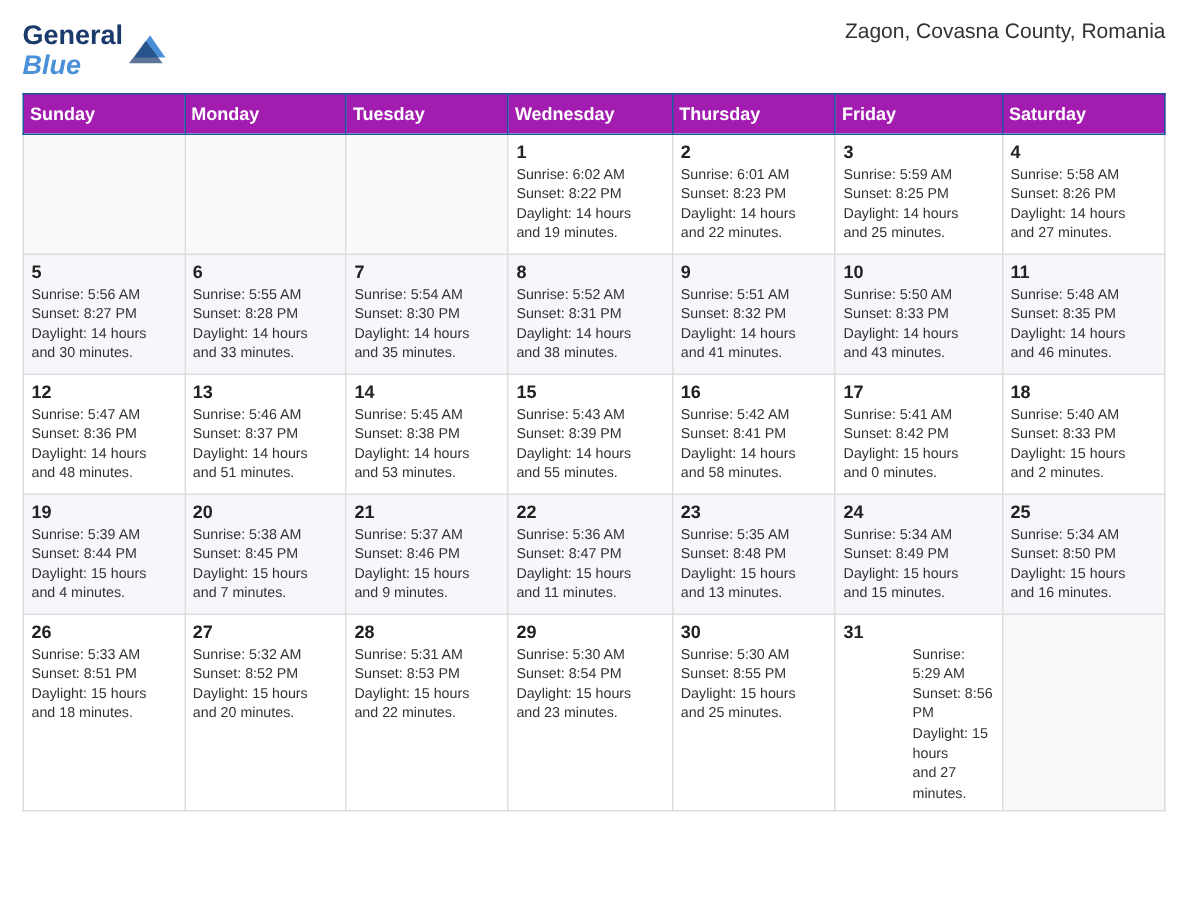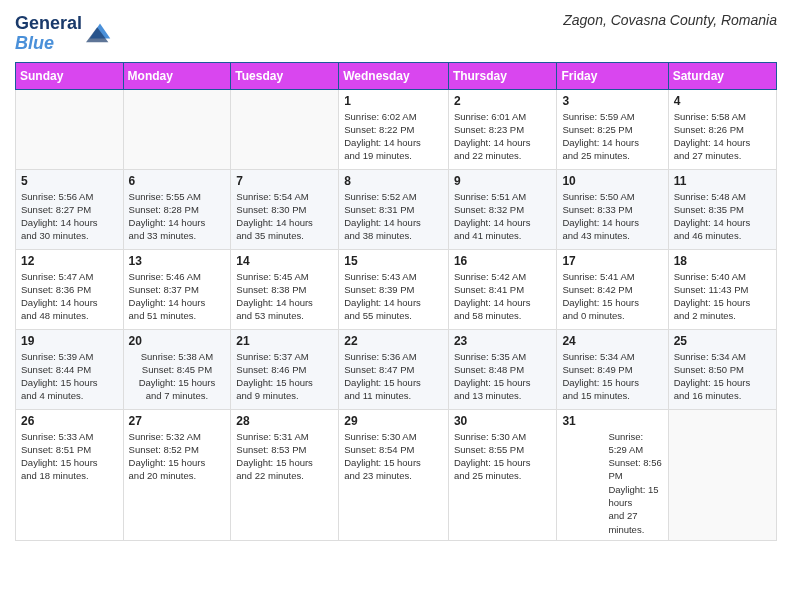--- a/index.html
+++ b/index.html
@@ -47,29 +47,28 @@
     .month-title {
       font-size: 36px;
       font-weight: bold;
       color: #1a3a6b;
       line-height: 1.1;
     }
     .location {
       font-size: 14px;
       color: #333;
       margin-top: 2px;
-      font-style: italic;
     }
     .calendar {
       width: 100%;
       border-collapse: collapse;
       border: 1px solid #ccc;
     }
     .calendar th {
-      background: #d946ef;
+      background: #a21caf;
       color: #fff;
       font-size: 12px;
       font-weight: bold;
       padding: 6px 4px;
       text-align: left;
       border: 1px solid #1a5a9a;
     }
     .calendar td {
       vertical-align: top;
       padding: 4px 5px;
@@ -259,36 +258,36 @@
           <td>
             <span class="day-number">17</span>
             <div class="day-info" style="white-space: pre-line;">Sunrise: 5:41 AM
 Sunset: 8:42 PM
 Daylight: 15 hours
 and 0 minutes.</div>
           </td>
           <td>
             <span class="day-number">18</span>
             <div class="day-info" style="white-space: pre-line;">Sunrise: 5:40 AM
-Sunset: 11:43 PM
+Sunset: 8:33 PM
 Daylight: 15 hours
 and 2 minutes.</div>
           </td>
         </tr>
         <tr>
           <td>
             <span class="day-number">19</span>
             <div class="day-info" style="white-space: pre-line;">Sunrise: 5:39 AM
 Sunset: 8:44 PM
 Daylight: 15 hours
 and 4 minutes.</div>
           </td>
           <td>
             <span class="day-number">20</span>
-            <div class="day-info" style="white-space: pre-line; text-align: center;">Sunrise: 5:38 AM
+            <div class="day-info" style="white-space: pre-line;">Sunrise: 5:38 AM
 Sunset: 8:45 PM
 Daylight: 15 hours
 and 7 minutes.</div>
           </td>
           <td>
             <span class="day-number">21</span>
             <div class="day-info" style="white-space: pre-line;">Sunrise: 5:37 AM
 Sunset: 8:46 PM
 Daylight: 15 hours
 and 9 minutes.</div>

